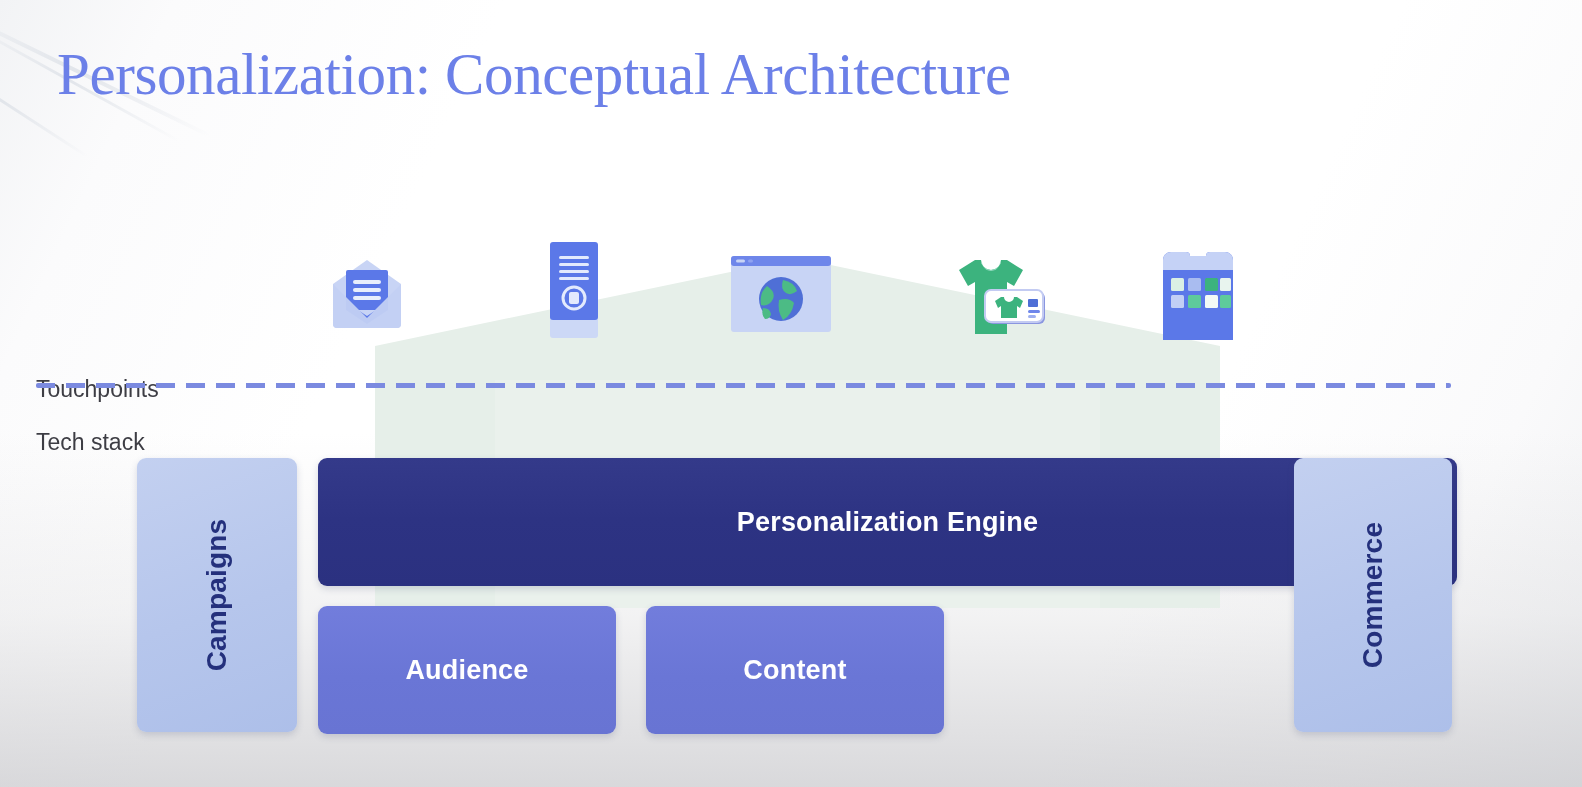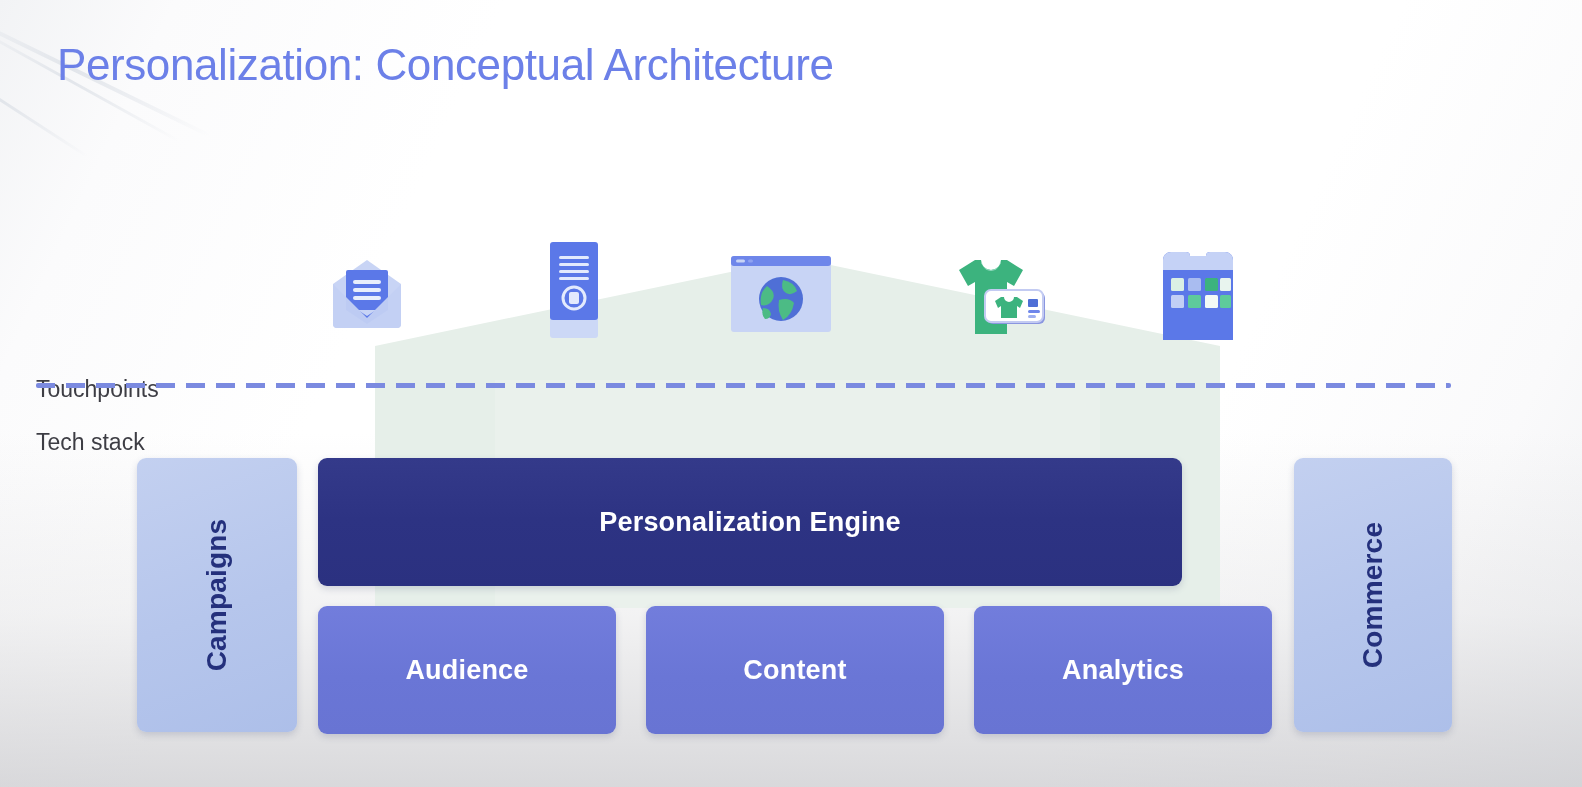--- a/index.html
+++ b/index.html
@@ -49,25 +49,26 @@
     height: 350px;
     pointer-events: none;
   }
   .house svg { display: block; width: 100%; height: 100%; }
 
   
   .title {
     position: absolute;
     left: 57px;
     top: 40px;
-    font-size: 44px;
+    font-size: 59px;
     font-weight: 400;
     letter-spacing: -0.4px;
     color: #6c80e8;
     white-space: nowrap;
+    font-family: Liberation Serif, serif;
   }
 
   
   .icon-row { position: absolute; left: 0; top: 0; width: 100%; height: 0; }
   .tp-icon { position: absolute; }
 
   
   .section-label {
     position: absolute;
     left: 36px;
@@ -123,21 +124,21 @@
     background: linear-gradient(180deg, #727ddc 0%, #6a76d6 55%, #6874d3 100%);
     color: #ffffff;
     font-size: 27px;
     font-weight: bold;
     letter-spacing: 0.2px;
     border-radius: 9px;
   }
 
   #campaigns { left: 137px; top: 458px; width: 160px; height: 274px; }
   #commerce  { left: 1294px; top: 458px; width: 158px; height: 274px; }
-  #engine    { left: 318px; top: 458px; width: 864px; height: 128px; }
+  #engine    { left: 318px; top: 458px; width: 1139px; height: 128px; }
   #audience  { left: 318px; top: 606px; width: 298px; height: 128px; }
   #content   { left: 646px; top: 606px; width: 298px; height: 128px; justify-content: center; }
   #analytics { left: 974px; top: 606px; width: 298px; height: 128px; }
 </style>
 </head>
 <body>
 
 <div id="slide">
 
   <div class="streak s1"></div>
@@ -236,21 +237,18 @@
   </div>
 
   <div id="audience" class="box box-pillar">
     <span>Audience</span>
   </div>
 
   <div id="content" class="box box-pillar">
     <span>Content</span>
   </div>
 
-  <div id="analytics" class="box box-pillar">
-    <span>Analytics</span>
-  </div>
 
   <div id="commerce" class="box box-side">
     <span class="vtext">Commerce</span>
   </div>
 
 </div>
 
 </body></html>

